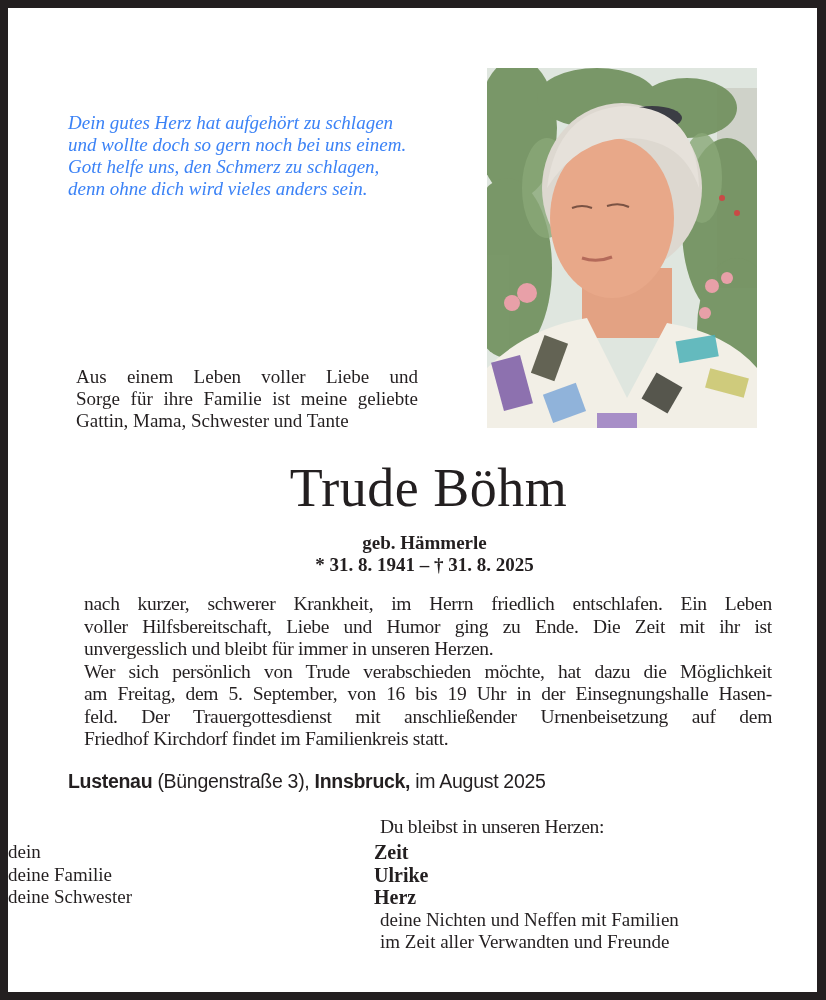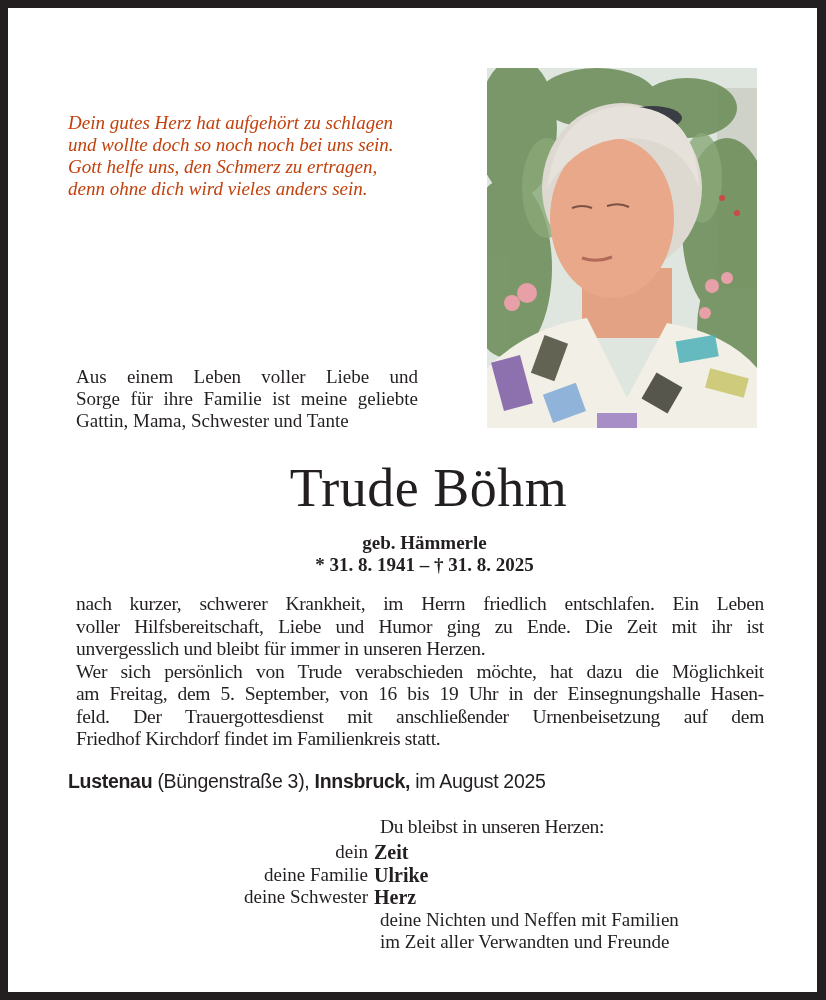--- a/index.html
+++ b/index.html
@@ -18,21 +18,21 @@
     font-family: "DejaVu Serif", "Liberation Serif", serif;
   }
   .poem {
     position: absolute;
     left: 60px; top: 104px;
     width: 400px;
     font-family: "Liberation Serif", serif;
     font-style: italic;
     font-size: 19px;
     line-height: 22px;
-    color: #c2410c;
+    color: #3b82f6;
   }
   .poem div { white-space: nowrap; }
   .photo {
     position: absolute;
     left: 479px; top: 60px;
     width: 270px; height: 360px;
     overflow: hidden;
     background: #d8e2d4;
   }
   .intro {
@@ -63,21 +63,21 @@
     text-align: center;
     font-family: "Liberation Serif", serif;
     font-weight: bold;
     font-size: 19px;
     line-height: 22px;
   }
   .maiden { top: 524px; left: 12px; }
   .dates { top: 546px; left: 12px; }
   .body-text {
     position: absolute;
-    left: 68px; top: 585px;
+    left: 76px; top: 585px;
     width: 688px;
     font-family: "Liberation Serif", serif;
     font-size: 19.5px;
     line-height: 22.5px;
     letter-spacing: -0.3px;
   }
   .body-text .j { text-align: justify; text-align-last: justify; }
   .place {
     position: absolute;
     left: 60px; top: 762px;
@@ -99,33 +99,33 @@
   }
   .family {
     position: absolute;
     left: 0; top: 833px;
     width: 809px;
     font-family: "Liberation Serif", serif;
     font-size: 19px;
     line-height: 22.5px;
   }
   .frow { display: flex; white-space: nowrap; }
-  .frow .rel { width: 366px; text-align: right; padding-right: 6px; box-sizing: border-box; }
+  .frow .rel { width: 366px; text-align: left; padding-right: 6px; box-sizing: border-box; }
   .frow .who { font-weight: bold; font-size: 20px; }
   .frow .plain { padding-left: 372px; }
 </style>
 </head>
 <body>
 
 <div class="sheet">
 
   <div class="poem">
     <div>Dein gutes Herz hat aufgehört zu schlagen</div>
-    <div>und wollte doch so noch noch bei uns sein.</div>
-    <div>Gott helfe uns, den Schmerz zu ertragen,</div>
+    <div>und wollte doch so gern noch bei uns einem.</div>
+    <div>Gott helfe uns, den Schmerz zu schlagen,</div>
     <div>denn ohne dich wird vieles anders sein.</div>
   </div>
 
   <div class="photo">
     <svg width="270" height="360" viewBox="0 0 270 360">
       <rect x="0" y="0" width="270" height="360" fill="#dfe6df"></rect>
       <rect x="230" y="20" width="40" height="200" fill="#cfd2c9"></rect>
 
       <g fill="#6f8f5c" opacity="0.9">
         <ellipse cx="30" cy="60" rx="40" ry="70"></ellipse>

